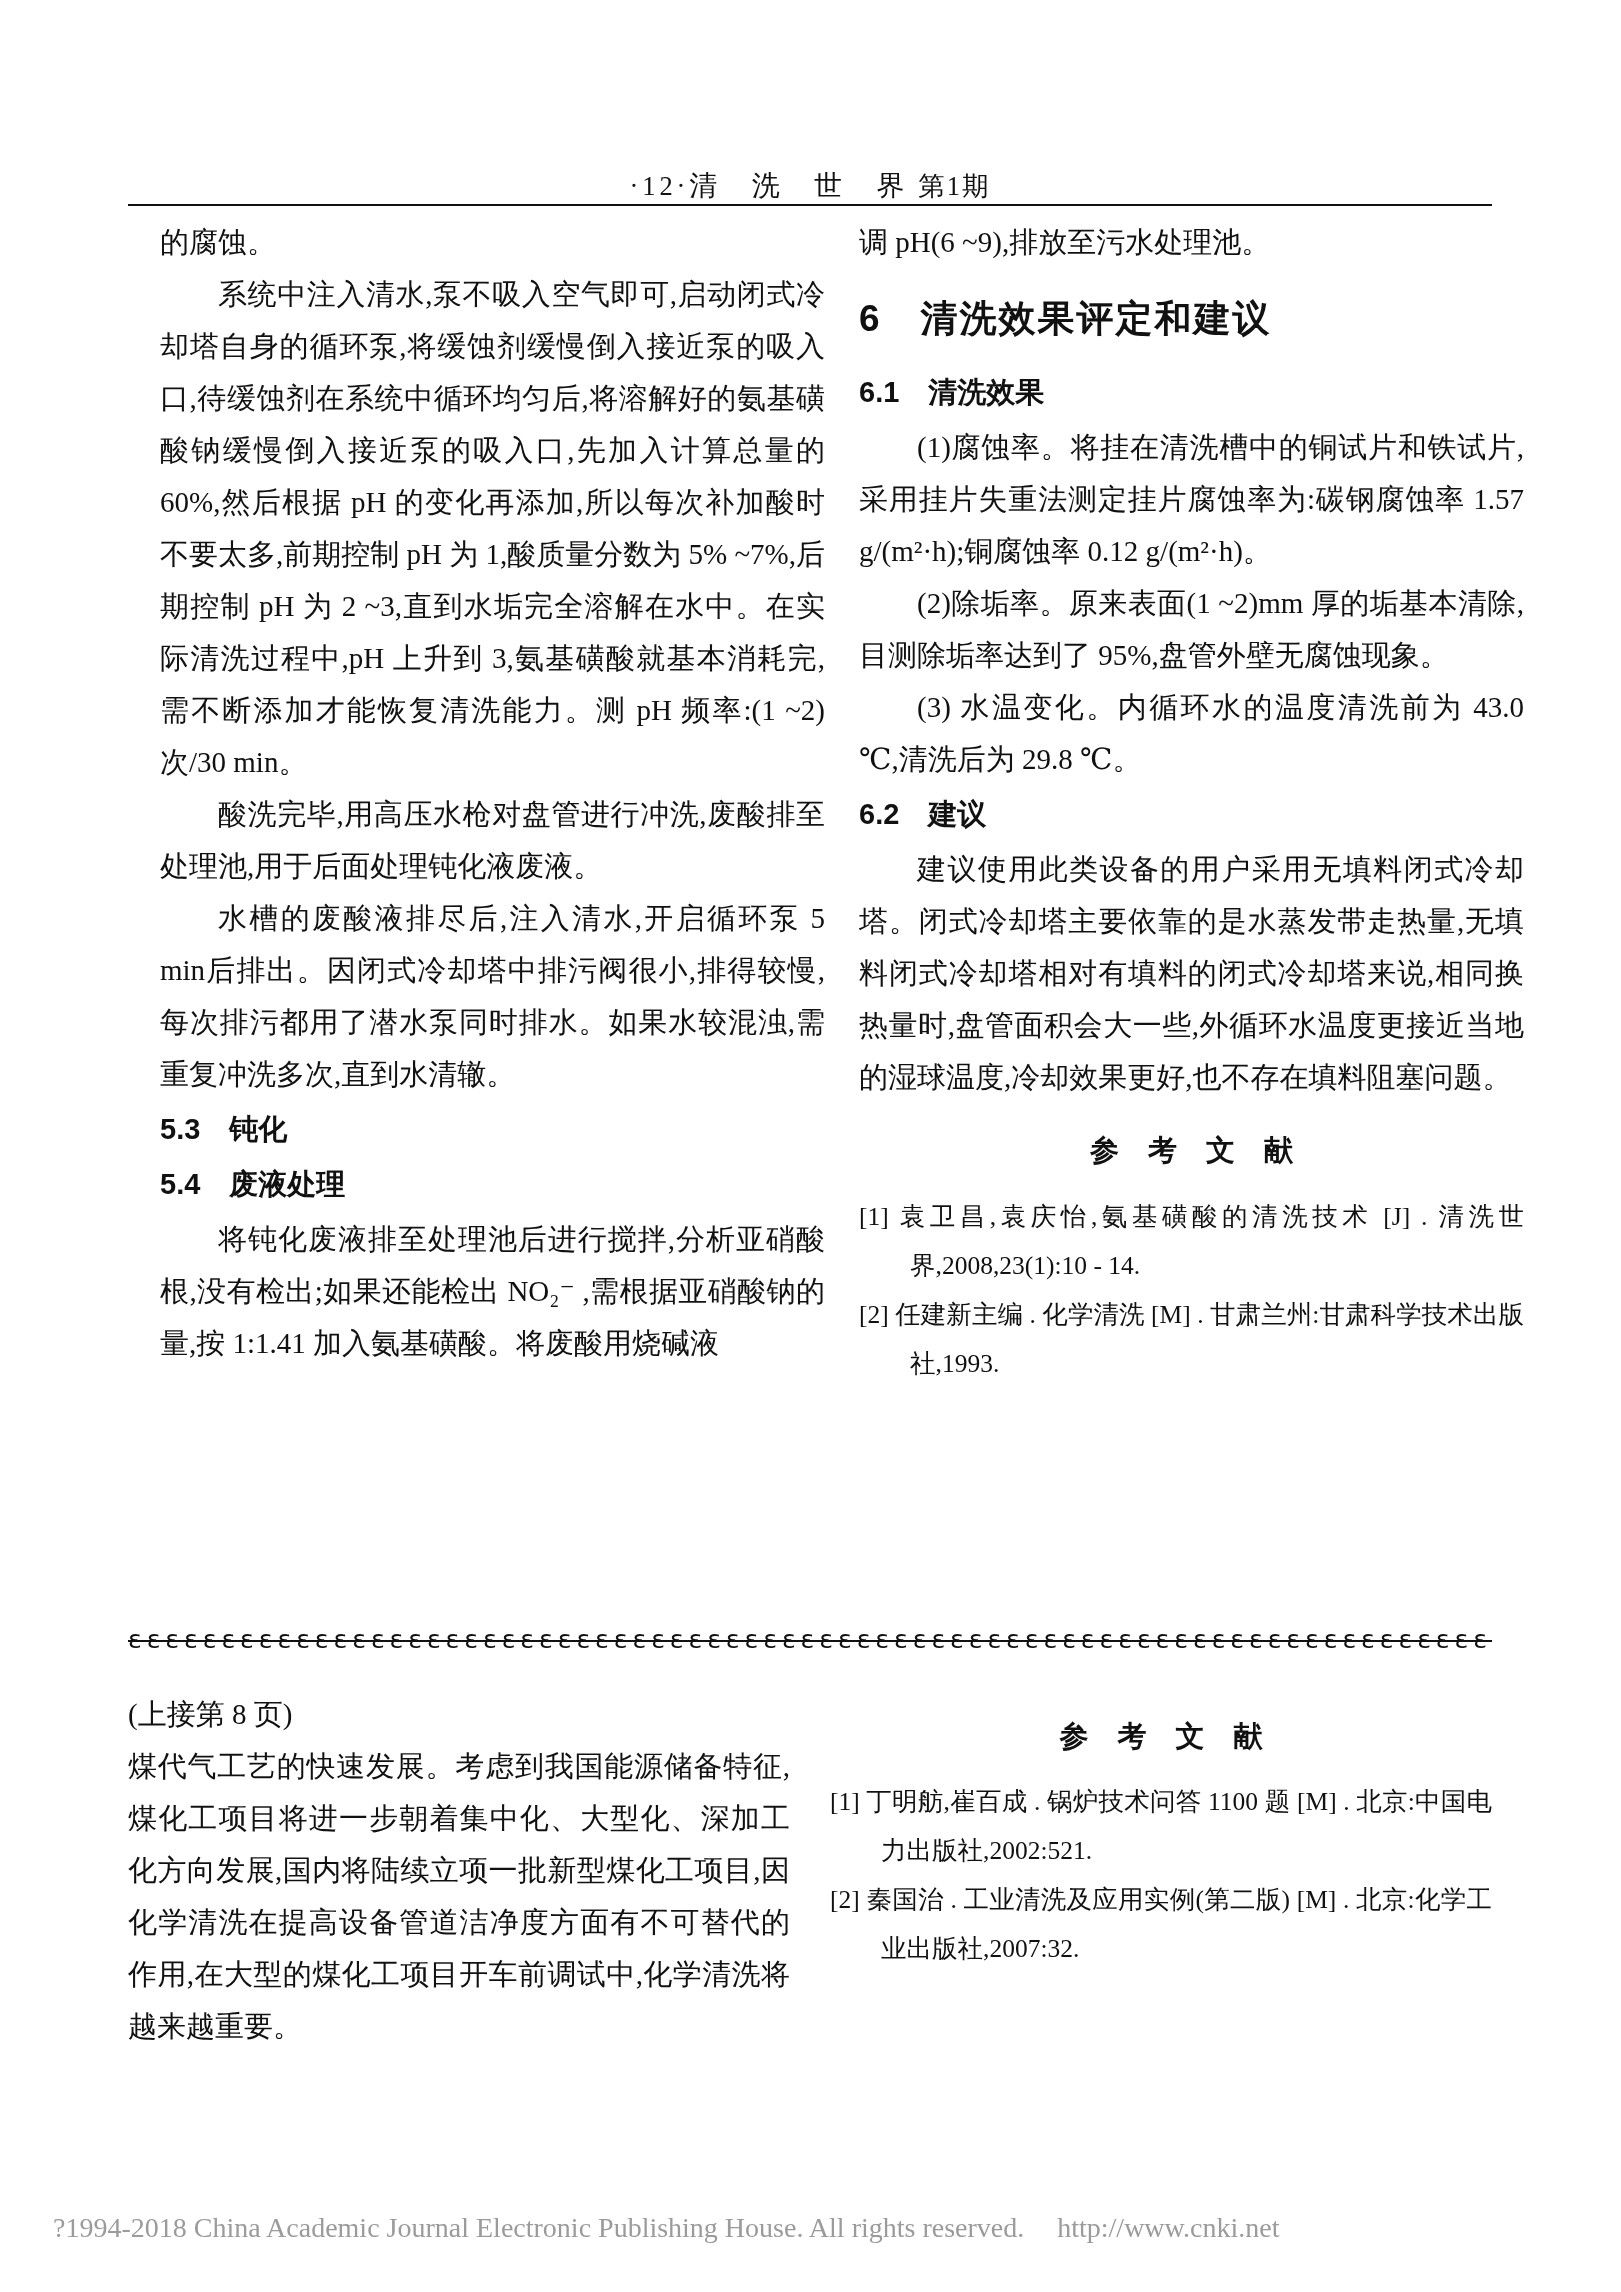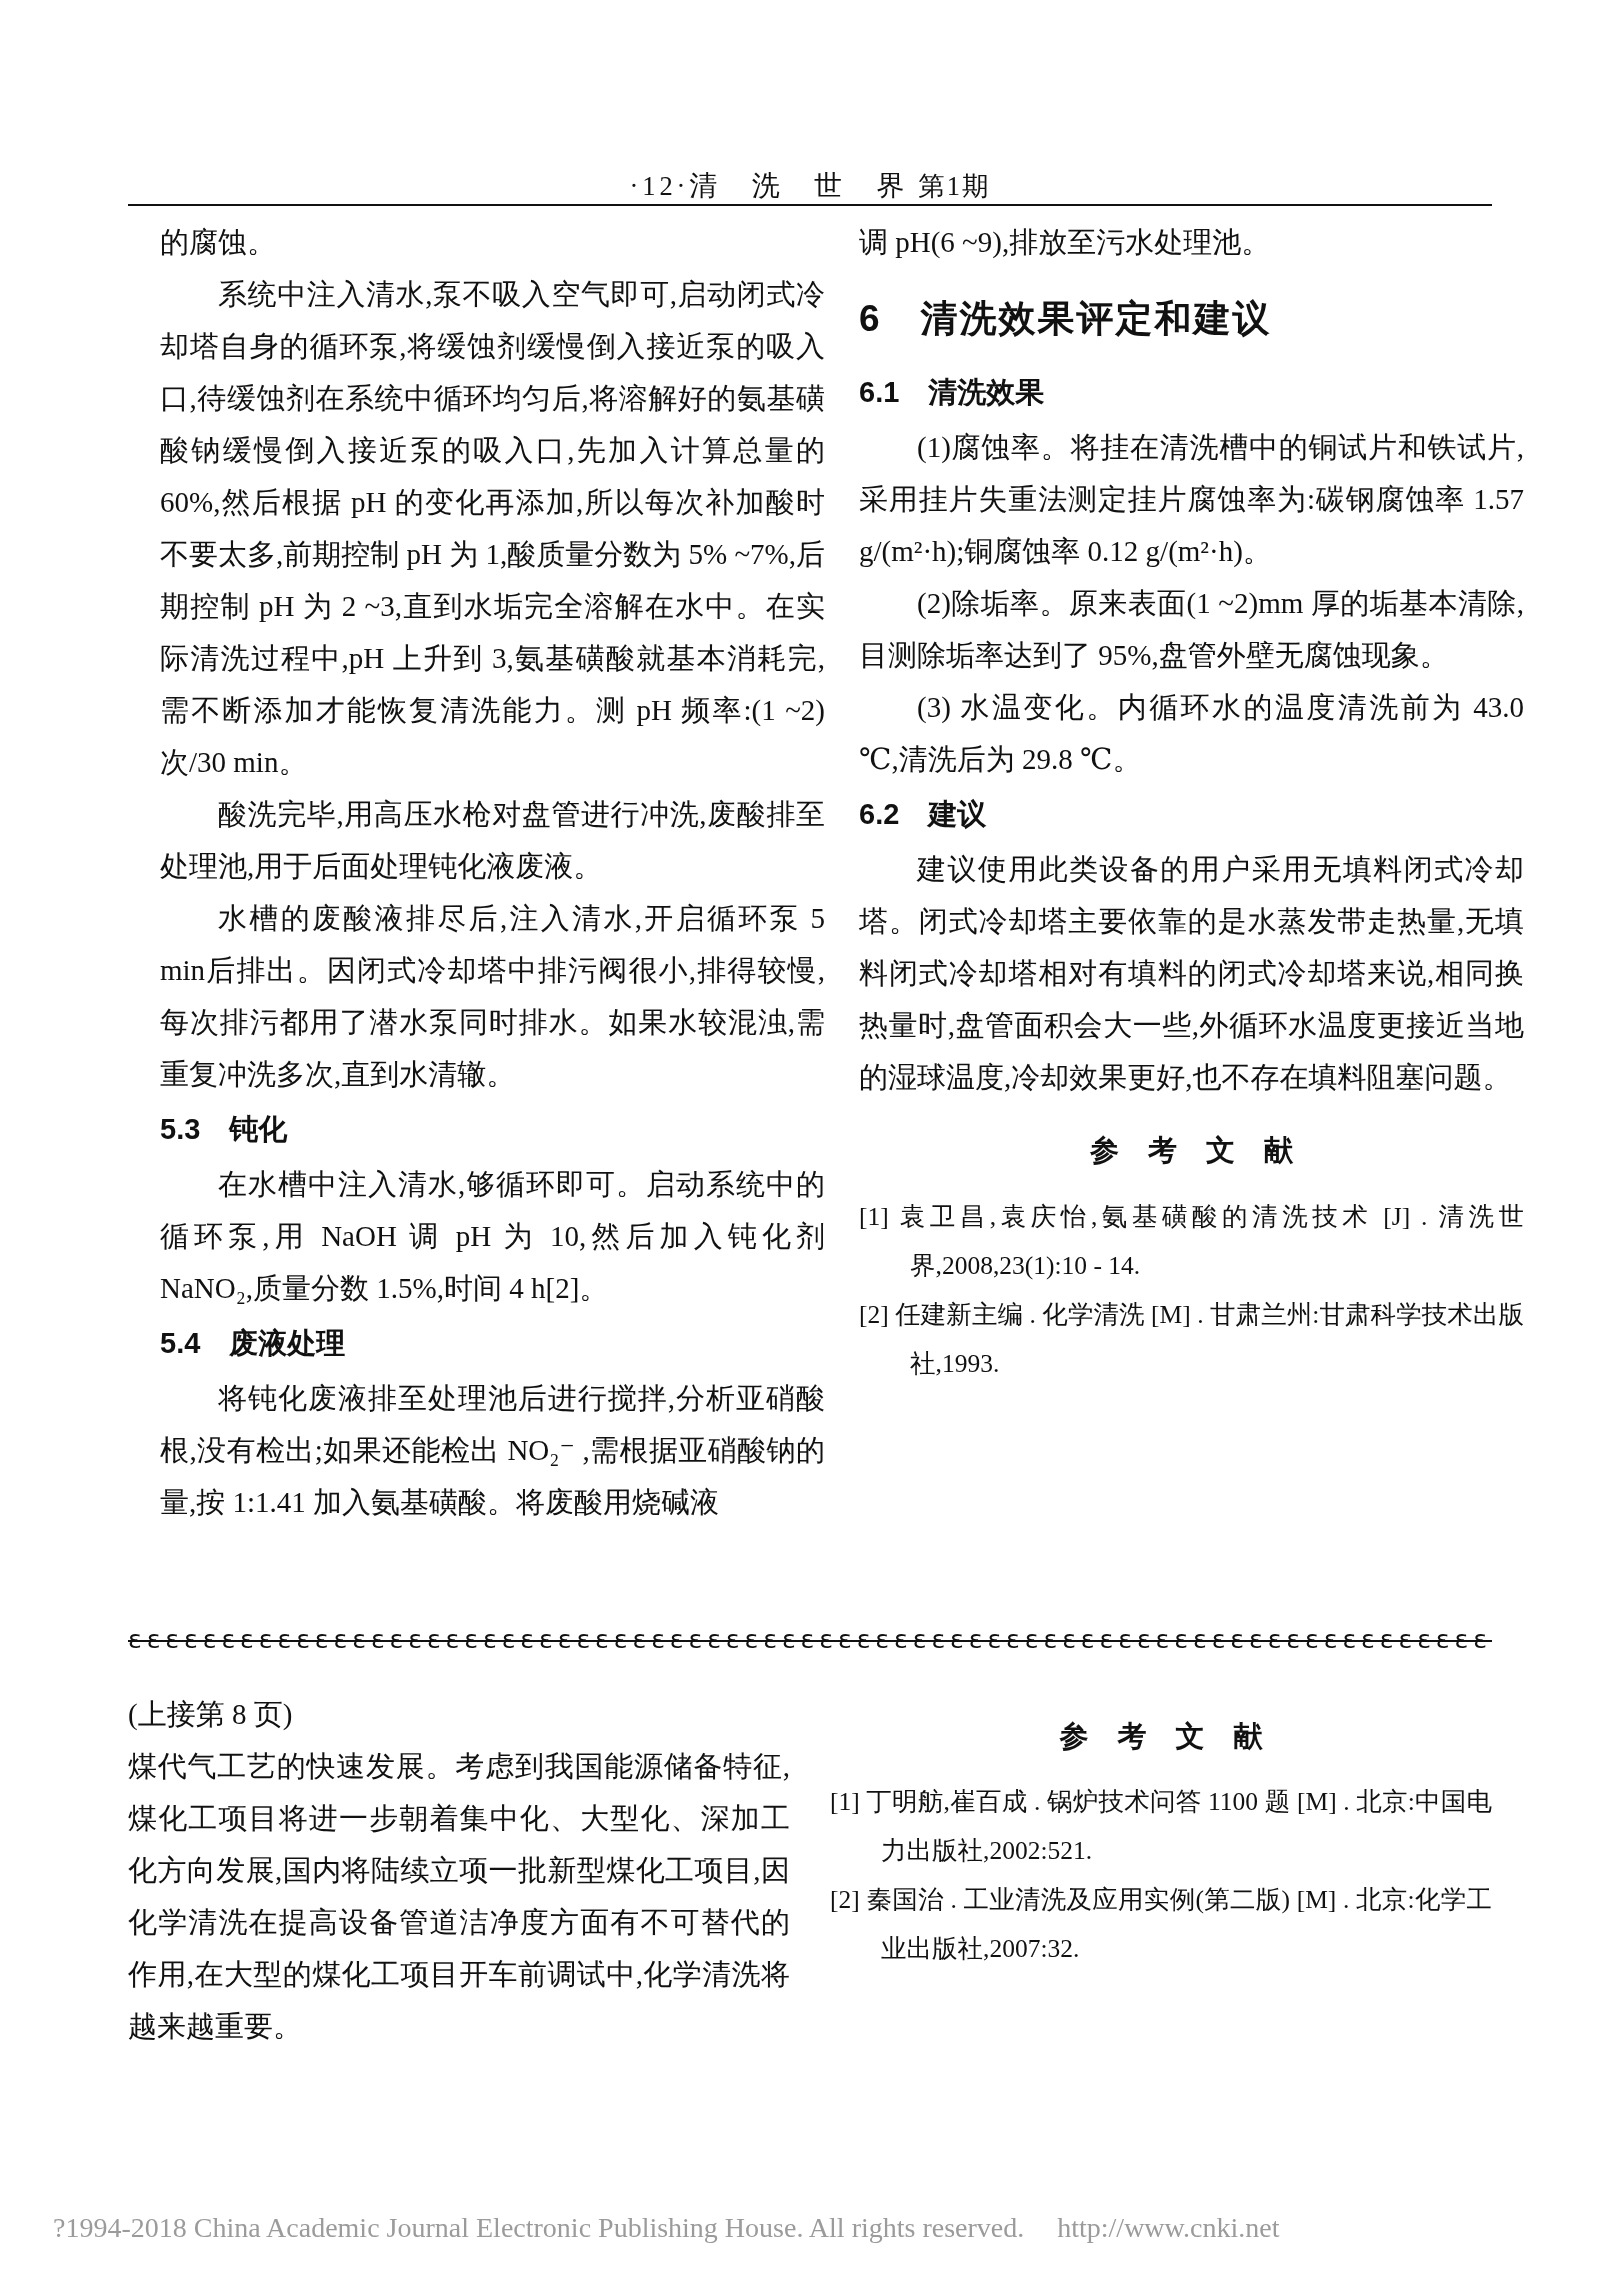--- a/index.html
+++ b/index.html
@@ -104,21 +104,20 @@
 
   <div class="rule"></div>
 
   <div class="columns top">
     <div class="col" id="top-left">
         <p class="para-noindent">的腐蚀。</p>
         <p class="para">系统中注入清水,泵不吸入空气即可,启动闭式冷却塔自身的循环泵,将缓蚀剂缓慢倒入接近泵的吸入口,待缓蚀剂在系统中循环均匀后,将溶解好的氨基磺酸钠缓慢倒入接近泵的吸入口,先加入计算总量的 60%,然后根据 pH 的变化再添加,所以每次补加酸时不要太多,前期控制 pH 为 1,酸质量分数为 5% ~7%,后期控制 pH 为 2 ~3,直到水垢完全溶解在水中。在实际清洗过程中,pH 上升到 3,氨基磺酸就基本消耗完,需不断添加才能恢复清洗能力。测 pH 频率:(1 ~2)次/30 min。</p>
         <p class="para">酸洗完毕,用高压水枪对盘管进行冲洗,废酸排至处理池,用于后面处理钝化液废液。</p>
         <p class="para">水槽的废酸液排尽后,注入清水,开启循环泵 5 min后排出。因闭式冷却塔中排污阀很小,排得较慢,每次排污都用了潜水泵同时排水。如果水较混浊,需重复冲洗多次,直到水清辙。</p>
         <h3 class="h3">5.3　钝化</h3>
-        <p class="para">在水槽中注入清水,够循环即可。启动系统中的循环泵,用 NaOH 调 pH 为 10,然后加入钝化剂 NaNO₂,质量分数 1.5%,时间 4 h[2]。</p>
         <h3 class="h3">5.4　废液处理</h3>
         <p class="para">将钝化废液排至处理池后进行搅拌,分析亚硝酸根,没有检出;如果还能检出 NO₂⁻ ,需根据亚硝酸钠的量,按 1:1.41 加入氨基磺酸。将废酸用烧碱液</p>
       </div>
     <div class="col" id="top-right">
         <p class="para-noindent">调 pH(6 ~9),排放至污水处理池。</p>
         <h2 class="h1">6　清洗效果评定和建议</h2>
         <h3 class="h3">6.1　清洗效果</h3>
         <p class="para">(1)腐蚀率。将挂在清洗槽中的铜试片和铁试片,采用挂片失重法测定挂片腐蚀率为:碳钢腐蚀率 1.57 g/(m²·h);铜腐蚀率 0.12 g/(m²·h)。</p>
         <p class="para">(2)除垢率。原来表面(1 ~2)mm 厚的垢基本清除,目测除垢率达到了 95%,盘管外壁无腐蚀现象。</p>
         <p class="para">(3) 水温变化。内循环水的温度清洗前为 43.0 ℃,清洗后为 29.8 ℃。</p>

